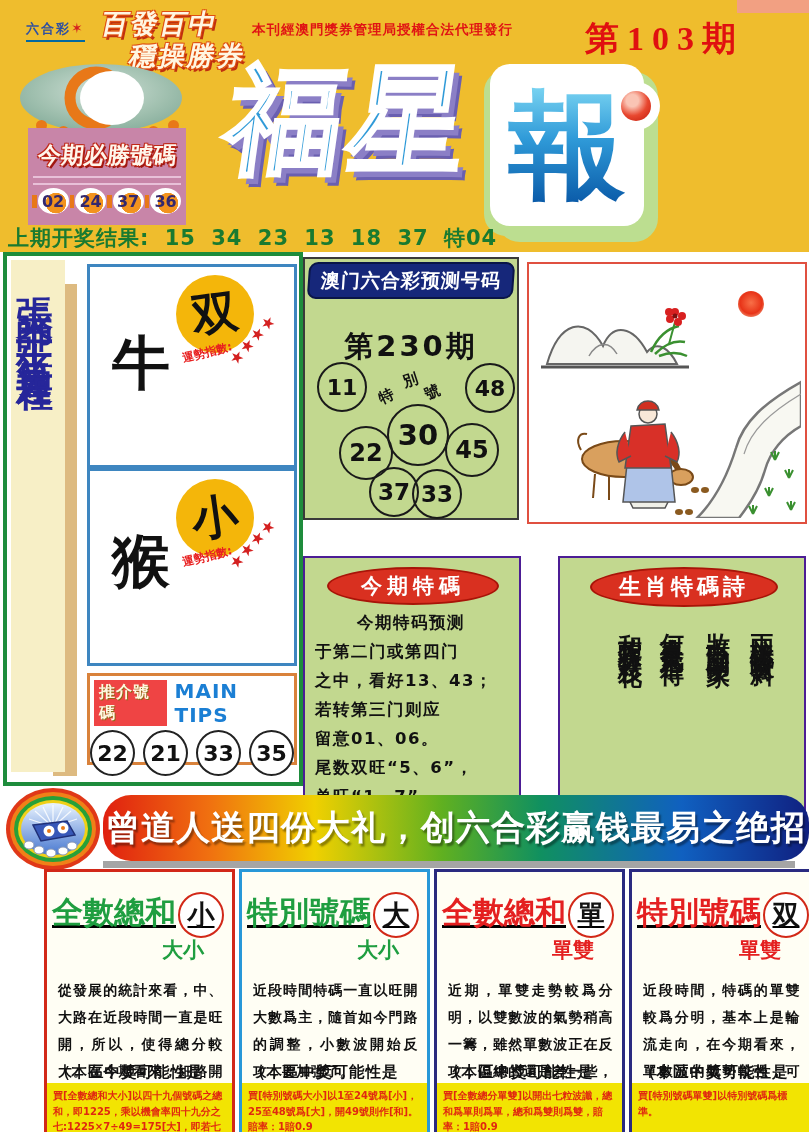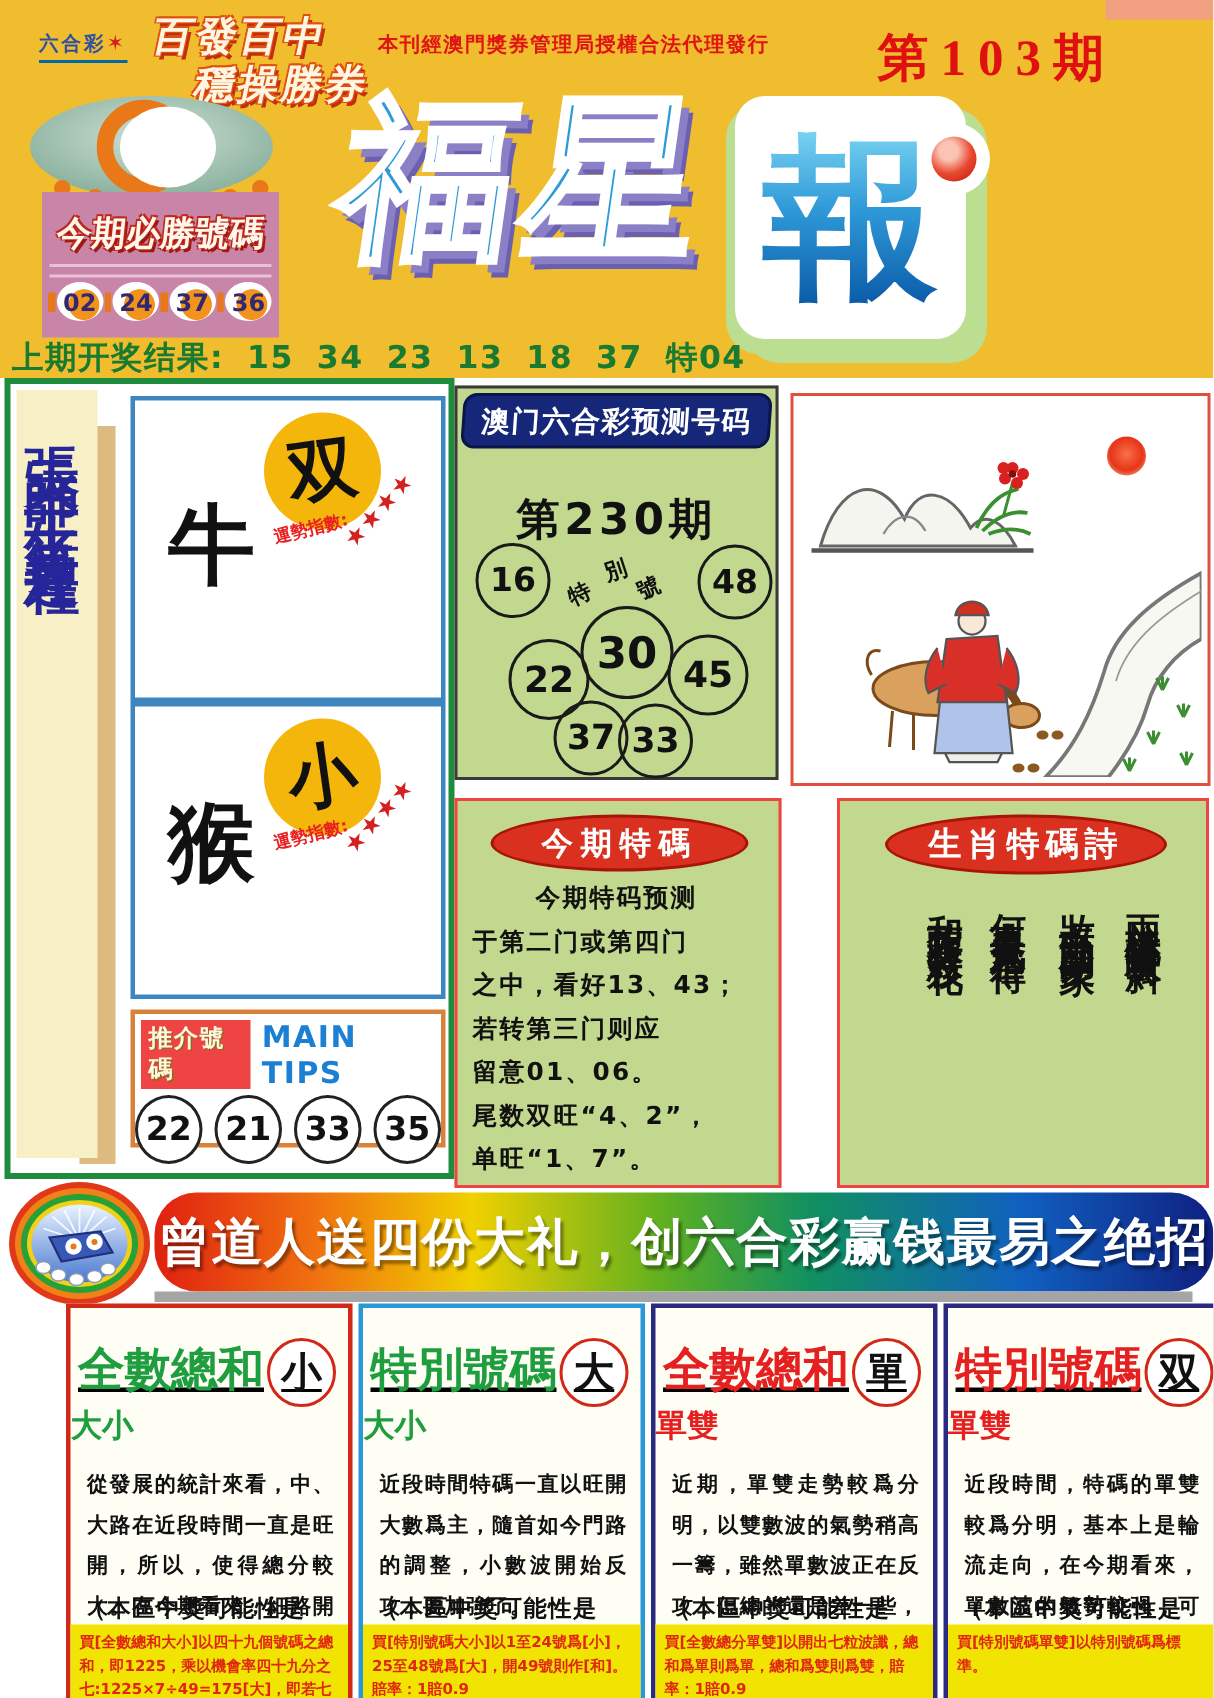--- a/index.html
+++ b/index.html
@@ -77,21 +77,21 @@
   .pred-issue{position:absolute;left:0;top:68px;width:100%;text-align:center;font-size:29px;font-weight:bold;
               color:#111;letter-spacing:3px;}
   .pred-circle{position:absolute;border:2px solid #1a1a1a;border-radius:50%;display:flex;align-items:center;
                justify-content:center;font-weight:bold;color:#111;}
   .pred-label-char{position:absolute;font-size:15px;font-weight:bold;color:#111;}
 
   
   .landscape{position:absolute;left:527px;top:262px;width:276px;height:258px;background:#fff;border:2px solid #E05040;}
 
   
-  .green-card{position:absolute;background:#C2D88F;border:2px solid #ef4444;}
+  .green-card{position:absolute;background:#C2D88F;border:2px solid #4c1d95;margin-top:24px;}
   .special-card{left:303px;top:532px;width:214px;height:256px;}
   .poem-card{left:558px;top:532px;width:244px;height:256px;}
   .oval-header{position:absolute;background:#D93020;border:2px solid #A81408;border-radius:50%;color:#fff;
                display:flex;align-items:center;justify-content:center;font-weight:bold;}
   .oval-special{left:22px;top:9px;width:168px;height:34px;font-size:21px;letter-spacing:5px;}
   .oval-poem{left:30px;top:9px;width:184px;height:36px;font-size:22px;letter-spacing:4px;}
   .sc-lines{position:absolute;left:10px;top:50px;width:196px;font-size:16.5px;font-weight:bold;color:#111;
             line-height:29px;letter-spacing:1.5px;}
   .sc-line1{padding-left:42px;}
   .poem-col{position:absolute;top:56px;height:198px;writing-mode:vertical-rl;text-orientation:upright;
@@ -108,21 +108,21 @@
   
   .tip-col{position:absolute;top:869px;height:263px;background:#FFFEF4;border-style:solid;border-width:3px;}
   .tc1{left:44px;width:185px;border-color:#D22818;}
   .tc2{left:239px;width:185px;border-color:#2898D8;}
   .tc3{left:434px;width:185px;border-color:#2A2A80;}
   .tc4{left:629px;width:177px;border-color:#2A2A80;}
   .tc-title-row{margin-top:20px;padding-left:5px;display:flex;align-items:flex-start;text-decoration:underline;}
   .tc-title{font-size:31px;font-weight:bold;letter-spacing:0;}
   .tc-badge{width:42px;height:42px;border:2.5px solid #D22818;border-radius:50%;background:#fff;margin-left:2px;
             display:flex;align-items:center;justify-content:center;font-size:27px;font-weight:bold;color:#111;flex:none;}
-  .tc-sub{font-size:21px;font-weight:bold;padding-right:28px;margin-top:-2px;}
+  .tc-sub{font-size:21px;font-weight:bold;text-align:right;padding-right:28px;margin-top:-2px;}
   .green-txt{color:#1F9E40;}
   .red-txt{color:#E42020;}
   .tc-body{margin:13px 9px 0 11px;font-size:14px;font-weight:bold;color:#111;line-height:1.92;text-align:justify;letter-spacing:0.5px;}
   .tc-poss{position:absolute;left:8px;top:190px;font-size:15.5px;font-weight:bold;color:#111;letter-spacing:1px;}
   .tc-footer{position:absolute;left:0;right:0;top:211px;bottom:-3px;background:#F2E402;color:#E02810;
              font-size:10px;font-weight:bold;line-height:1.55;padding:5px 6px;}
 </style>
 </head>
 <body>
 
@@ -219,21 +219,21 @@
         <span class="tip-circle">33</span>
         <span class="tip-circle">35</span>
       </div>
     </div>
   </div>
 
   <div class="pred-panel">
     <div class="pred-header">澳门六合彩预测号码</div>
     <div class="pred-issue">第230期</div>
 
-    <div class="pred-circle" style="left:12px;top:103px;width:46px;height:46px;font-size:22px">16</div>
+    <div class="pred-circle" style="left:12px;top:103px;width:46px;height:46px;font-size:22px">11</div>
     <div class="pred-circle" style="left:160px;top:104px;width:46px;height:46px;font-size:22px">48</div>
 
     <span class="pred-label-char" style="left:74px;top:128px;transform:rotate(-25deg)">特</span>
     <span class="pred-label-char" style="left:98px;top:112px;transform:rotate(-18deg)">別</span>
     <span class="pred-label-char" style="left:120px;top:124px;transform:rotate(-25deg)">號</span>
 
     <div class="pred-circle" style="left:82px;top:145px;width:58px;height:58px;font-size:29px">30</div>
     <div class="pred-circle" style="left:34px;top:167px;width:50px;height:50px;font-size:24px">22</div>
     <div class="pred-circle" style="left:140px;top:164px;width:50px;height:50px;font-size:24px">45</div>
     <div class="pred-circle" style="left:64px;top:208px;width:46px;height:46px;font-size:23px">37</div>
@@ -309,21 +309,21 @@
   </div>
 
   <div class="green-card special-card">
     <div class="oval-header oval-special">今期特碼</div>
     <div class="sc-lines">
       <div class="sc-line1">今期特码预测</div>
       <div>于第二门或第四门</div>
       <div>之中，看好13、43；</div>
       <div>若转第三门则应</div>
       <div>留意01、06。</div>
-      <div>尾数双旺“4、2”，</div>
+      <div>尾数双旺“5、6”，</div>
       <div>单旺“1、7”。</div>
     </div>
   </div>
 
   <div class="green-card poem-card">
     <div class="oval-header oval-poem">生肖特碼詩</div>
     <div class="poem-col" style="left:58px">和莺吹折数枝花</div>
     <div class="poem-col" style="left:100px">何事春风容不得</div>
     <div class="poem-col" style="left:146px">妝点商山副使家</div>
     <div class="poem-col" style="left:190px">兩株桃杏映篱斜</div>

